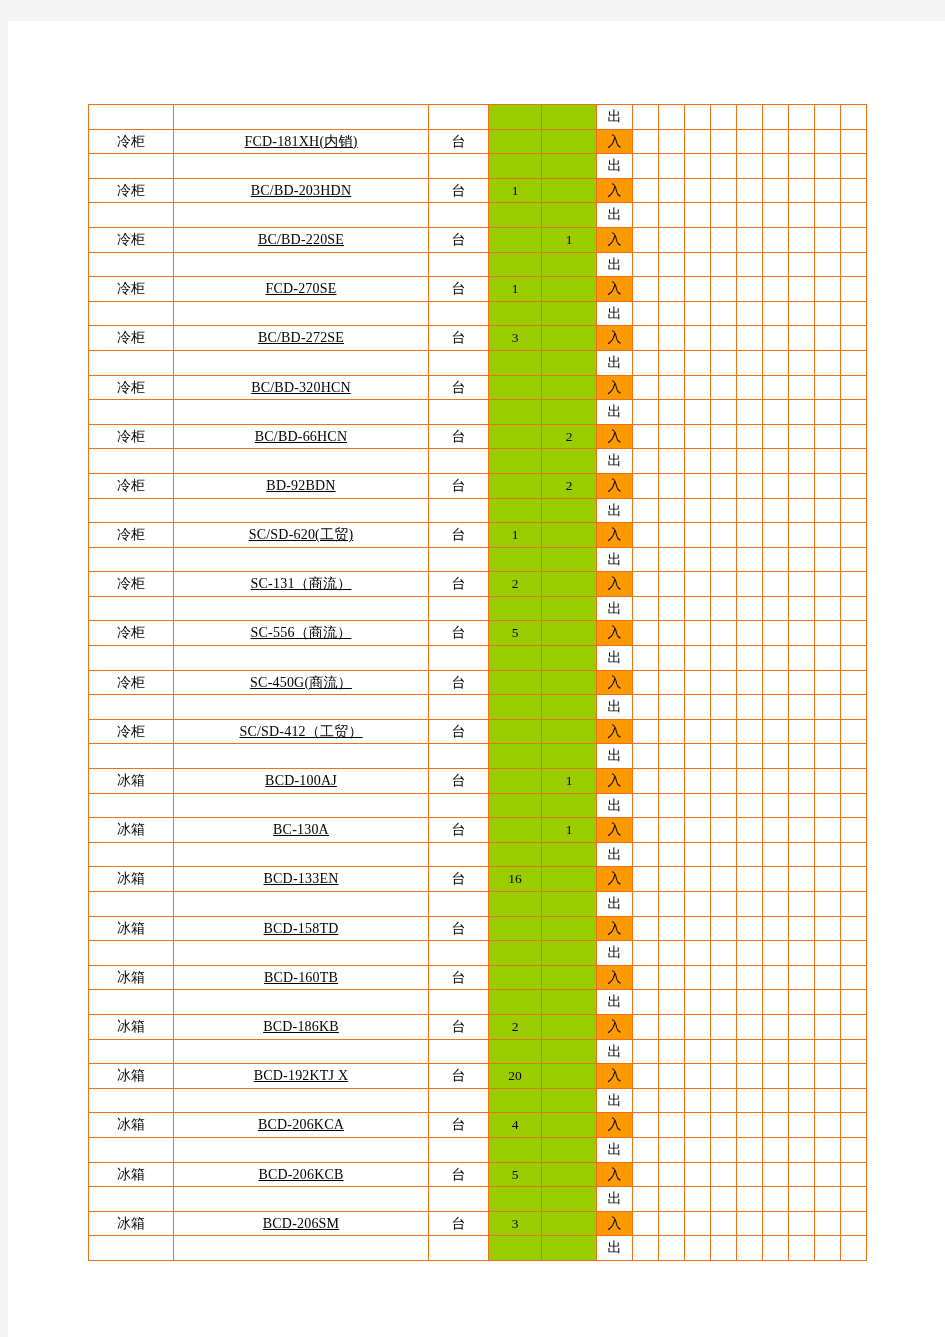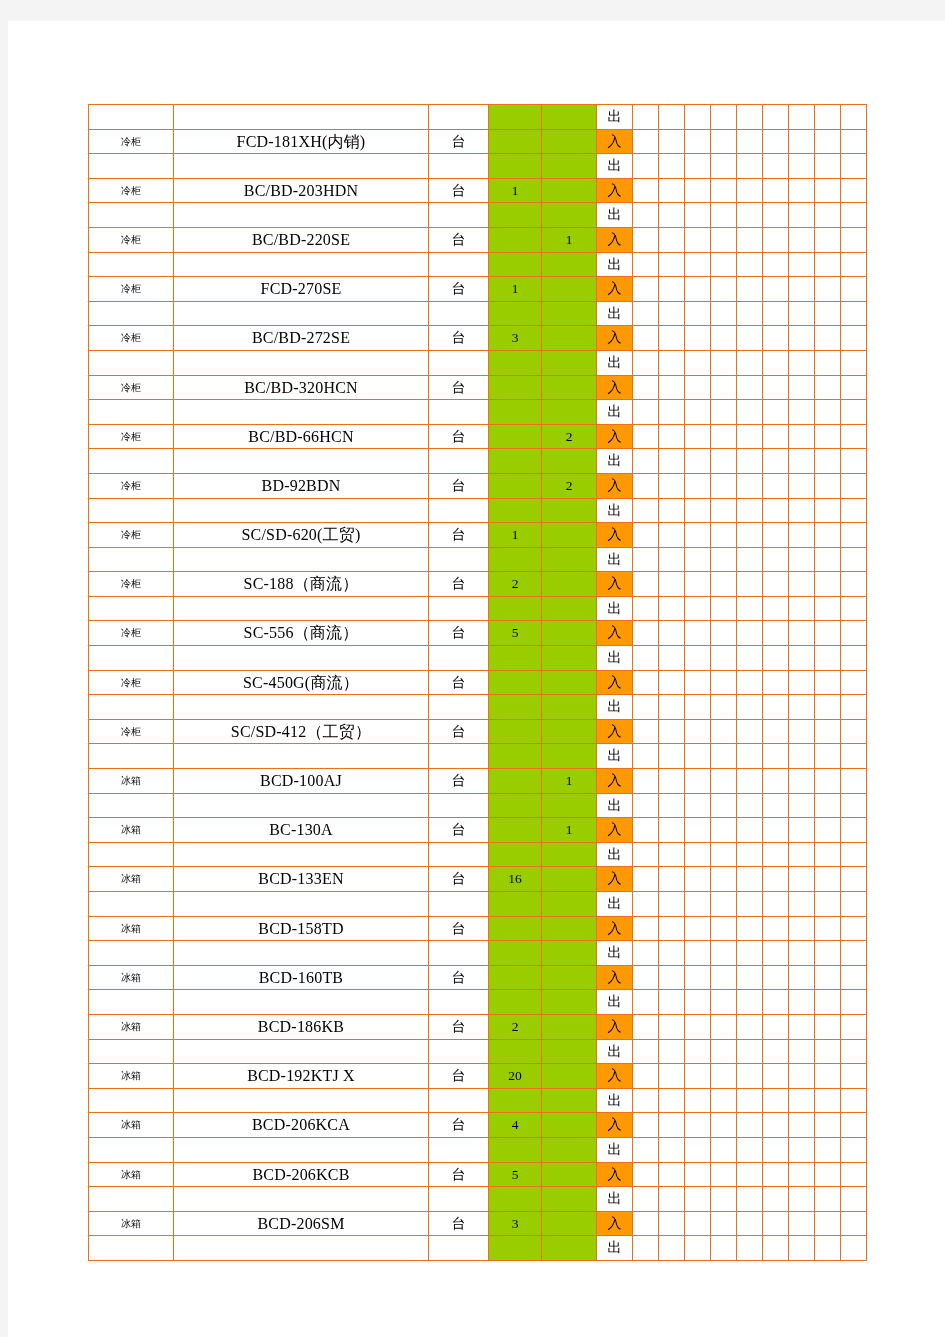--- a/index.html
+++ b/index.html
@@ -44,22 +44,22 @@
   }
   
   col.c-cat   { width: 85px; }
   col.c-model { width: 255px; }
   col.c-unit  { width: 60px; }
   col.c-in    { width: 53px; }
   col.c-out   { width: 55px; }
   col.c-flag  { width: 36px; }
   col.c-blank { width: 26px; }
 
-  td.cat   { font-size: 10px; }
-  td.model { font-size: 16px; letter-spacing: 0.2px; }
+  td.cat   { font-size: 14px; }
+  td.model { font-size: 14px; letter-spacing: 0.2px; text-decoration: underline; }
   td.unit  { font-size: 14px; }
 
   td.qty-a { background: #9ACD00; font-size: 13.5px; }
   td.qty-b { background: #9ACD00; font-size: 13.5px; }
 
   td.flag-in  { background: #FF9900; font-size: 14px; }
   td.flag-out { background: #ffffff; font-size: 14px; }
 
   td.blank { background: #ffffff; }
 </style>
@@ -404,21 +404,21 @@
           <td class="blank"></td>
           <td class="blank"></td>
           <td class="blank"></td>
           <td class="blank"></td>
           <td class="blank"></td>
           <td class="blank"></td>
           <td class="blank"></td>
         </tr>
         <tr>
           <td class="cat">冷柜</td>
-          <td class="model">SC-188（商流）</td>
+          <td class="model">SC-131（商流）</td>
           <td class="unit">台</td>
           <td class="qty-a">2</td>
           <td class="qty-b"></td>
           <td class="flag-in">入</td>
           <td class="blank"></td>
           <td class="blank"></td>
           <td class="blank"></td>
           <td class="blank"></td>
           <td class="blank"></td>
           <td class="blank"></td>

